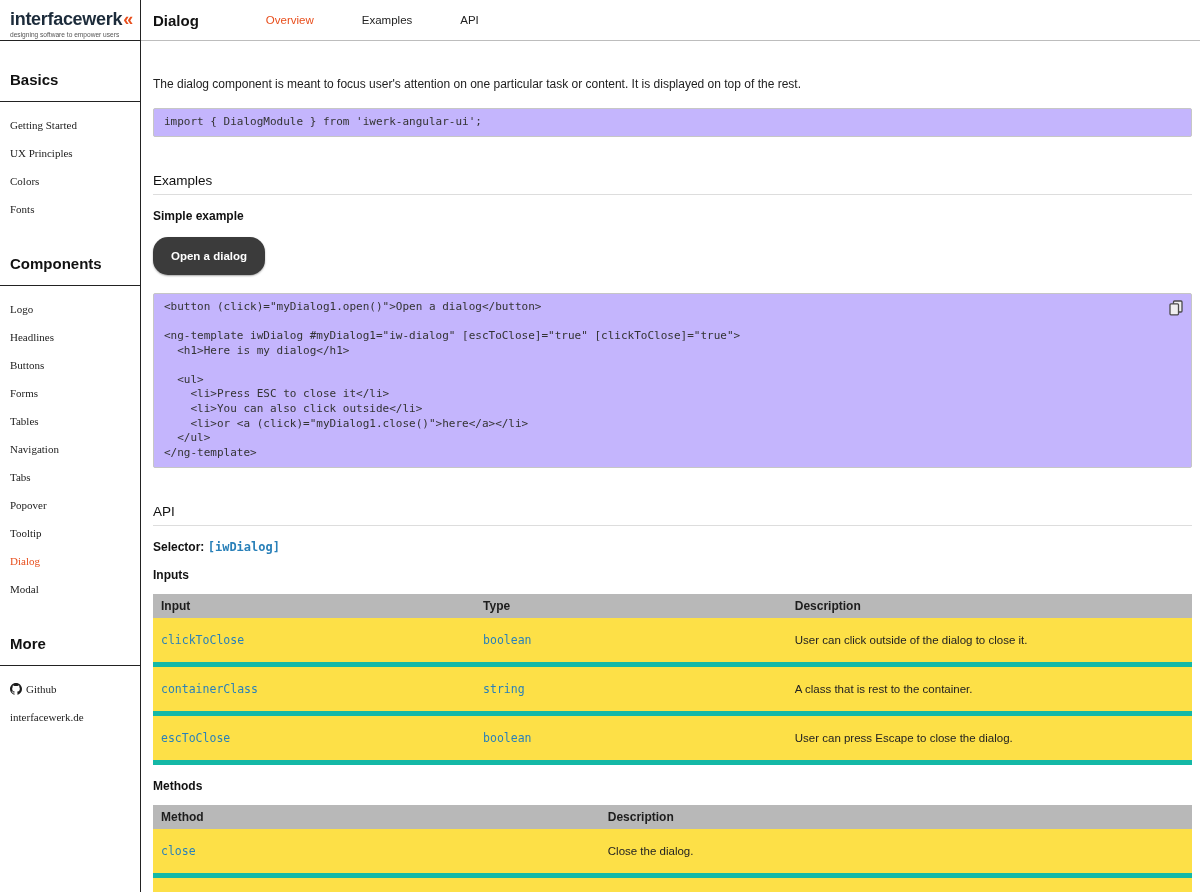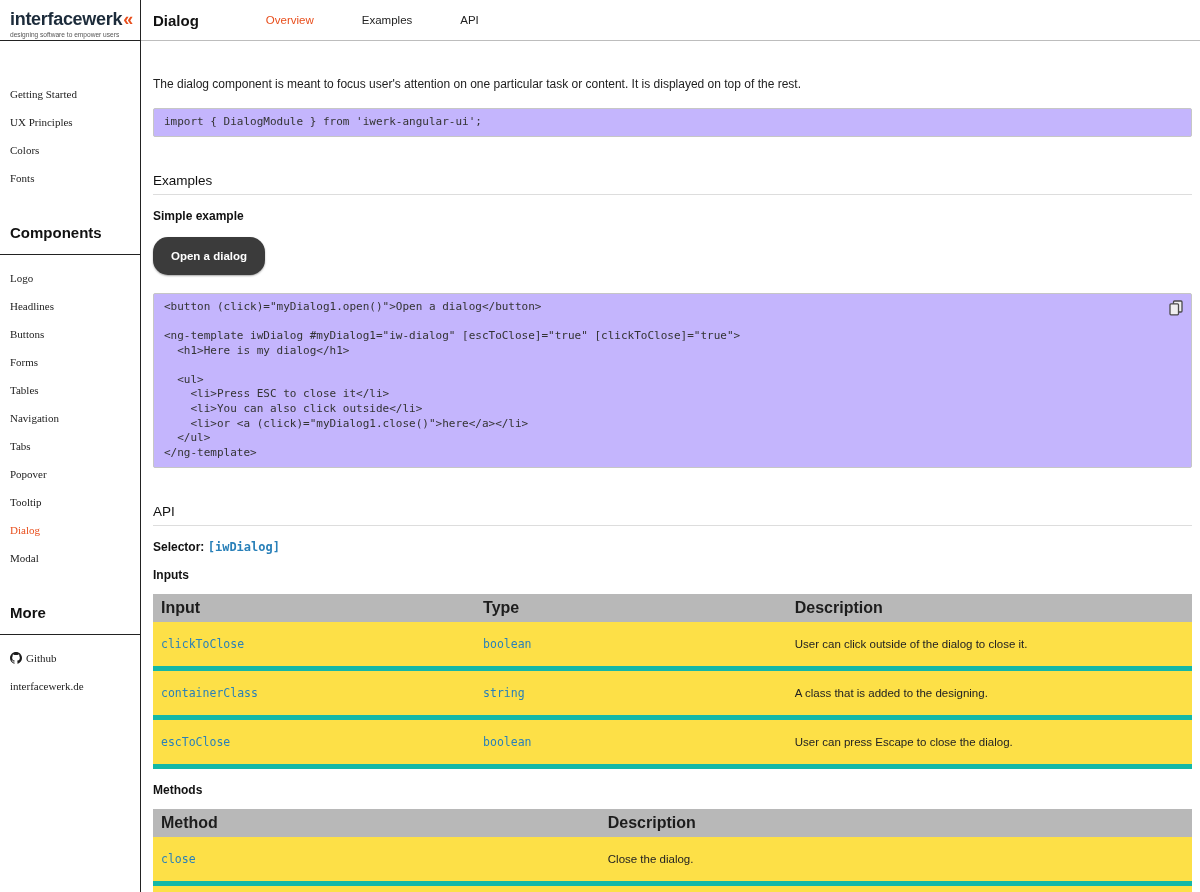--- a/index.html
+++ b/index.html
@@ -44,38 +44,39 @@
     font-weight:bold; font-family:"Liberation Sans", sans-serif; cursor:pointer;
     box-shadow:0 1px 2px rgba(0,0,0,0.35); }
 
   .code-wrap { position:relative; margin-top:18px; }
   .copy-btn { position:absolute; top:7px; right:9px; cursor:pointer; line-height:0; }
 
   .selector-line { margin-top:14px; font-size:12px; font-weight:bold; color:#111; }
   .selector-line code { font-family:"DejaVu Sans Mono", monospace; color:#2980b9; font-weight:bold; font-size:12px; }
 
   table { width:100%; border-collapse:collapse; margin-top:12px; table-layout:fixed; }
-  th { background:#b8b8b8; text-align:left; font-size:16px; font-weight:bold; color:#1d1d1d; padding:5px 8px; }
+  th { background:#b8b8b8; text-align:left; font-size:12px; font-weight:bold; color:#1d1d1d; padding:5px 8px; }
   td { font-size:11.5px; color:#222; padding:15px 8px; border-bottom:5px solid #14b8a6; background:#fde047; }
   td.code { font-family:"DejaVu Sans Mono", monospace; color:#2980b9; font-size:11.5px; }
   .inputs-table col.c1 { width:31%; } .inputs-table col.c2 { width:30%; } .inputs-table col.c3 { width:39%; }
   .methods-table col.c1 { width:43%; } .methods-table col.c2 { width:57%; }
 </style>
 </head>
 <body>
 
 <div class="app">
 
   <aside class="sidebar">
     <div class="logo-block">
       <div class="logo-line"><span>interfacewerk</span><span class="logo-mark">«</span></div>
       <div class="tagline">designing software to empower users</div>
     </div>
 
     <div class="side-section">
+      <h2>Basics</h2>
       <ul>
         <li>Getting Started</li>
         <li>UX Principles</li>
         <li>Colors</li>
         <li>Fonts</li>
       </ul>
     </div>
 
     <div class="side-section">
       <h2>Components</h2>
@@ -173,21 +174,21 @@
         </thead>
         <tbody>
           <tr>
             <td class="code">clickToClose</td>
             <td class="code">boolean</td>
             <td>User can click outside of the dialog to close it.</td>
           </tr>
           <tr>
             <td class="code">containerClass</td>
             <td class="code">string</td>
-            <td>A class that is added to the designing.</td>
+            <td>A class that is rest to the container.</td>
           </tr>
           <tr>
             <td class="code">escToClose</td>
             <td class="code">boolean</td>
             <td>User can press Escape to close the dialog.</td>
           </tr>
         </tbody>
       </table>
 
       <h3 class="sub-h">Methods</h3>

